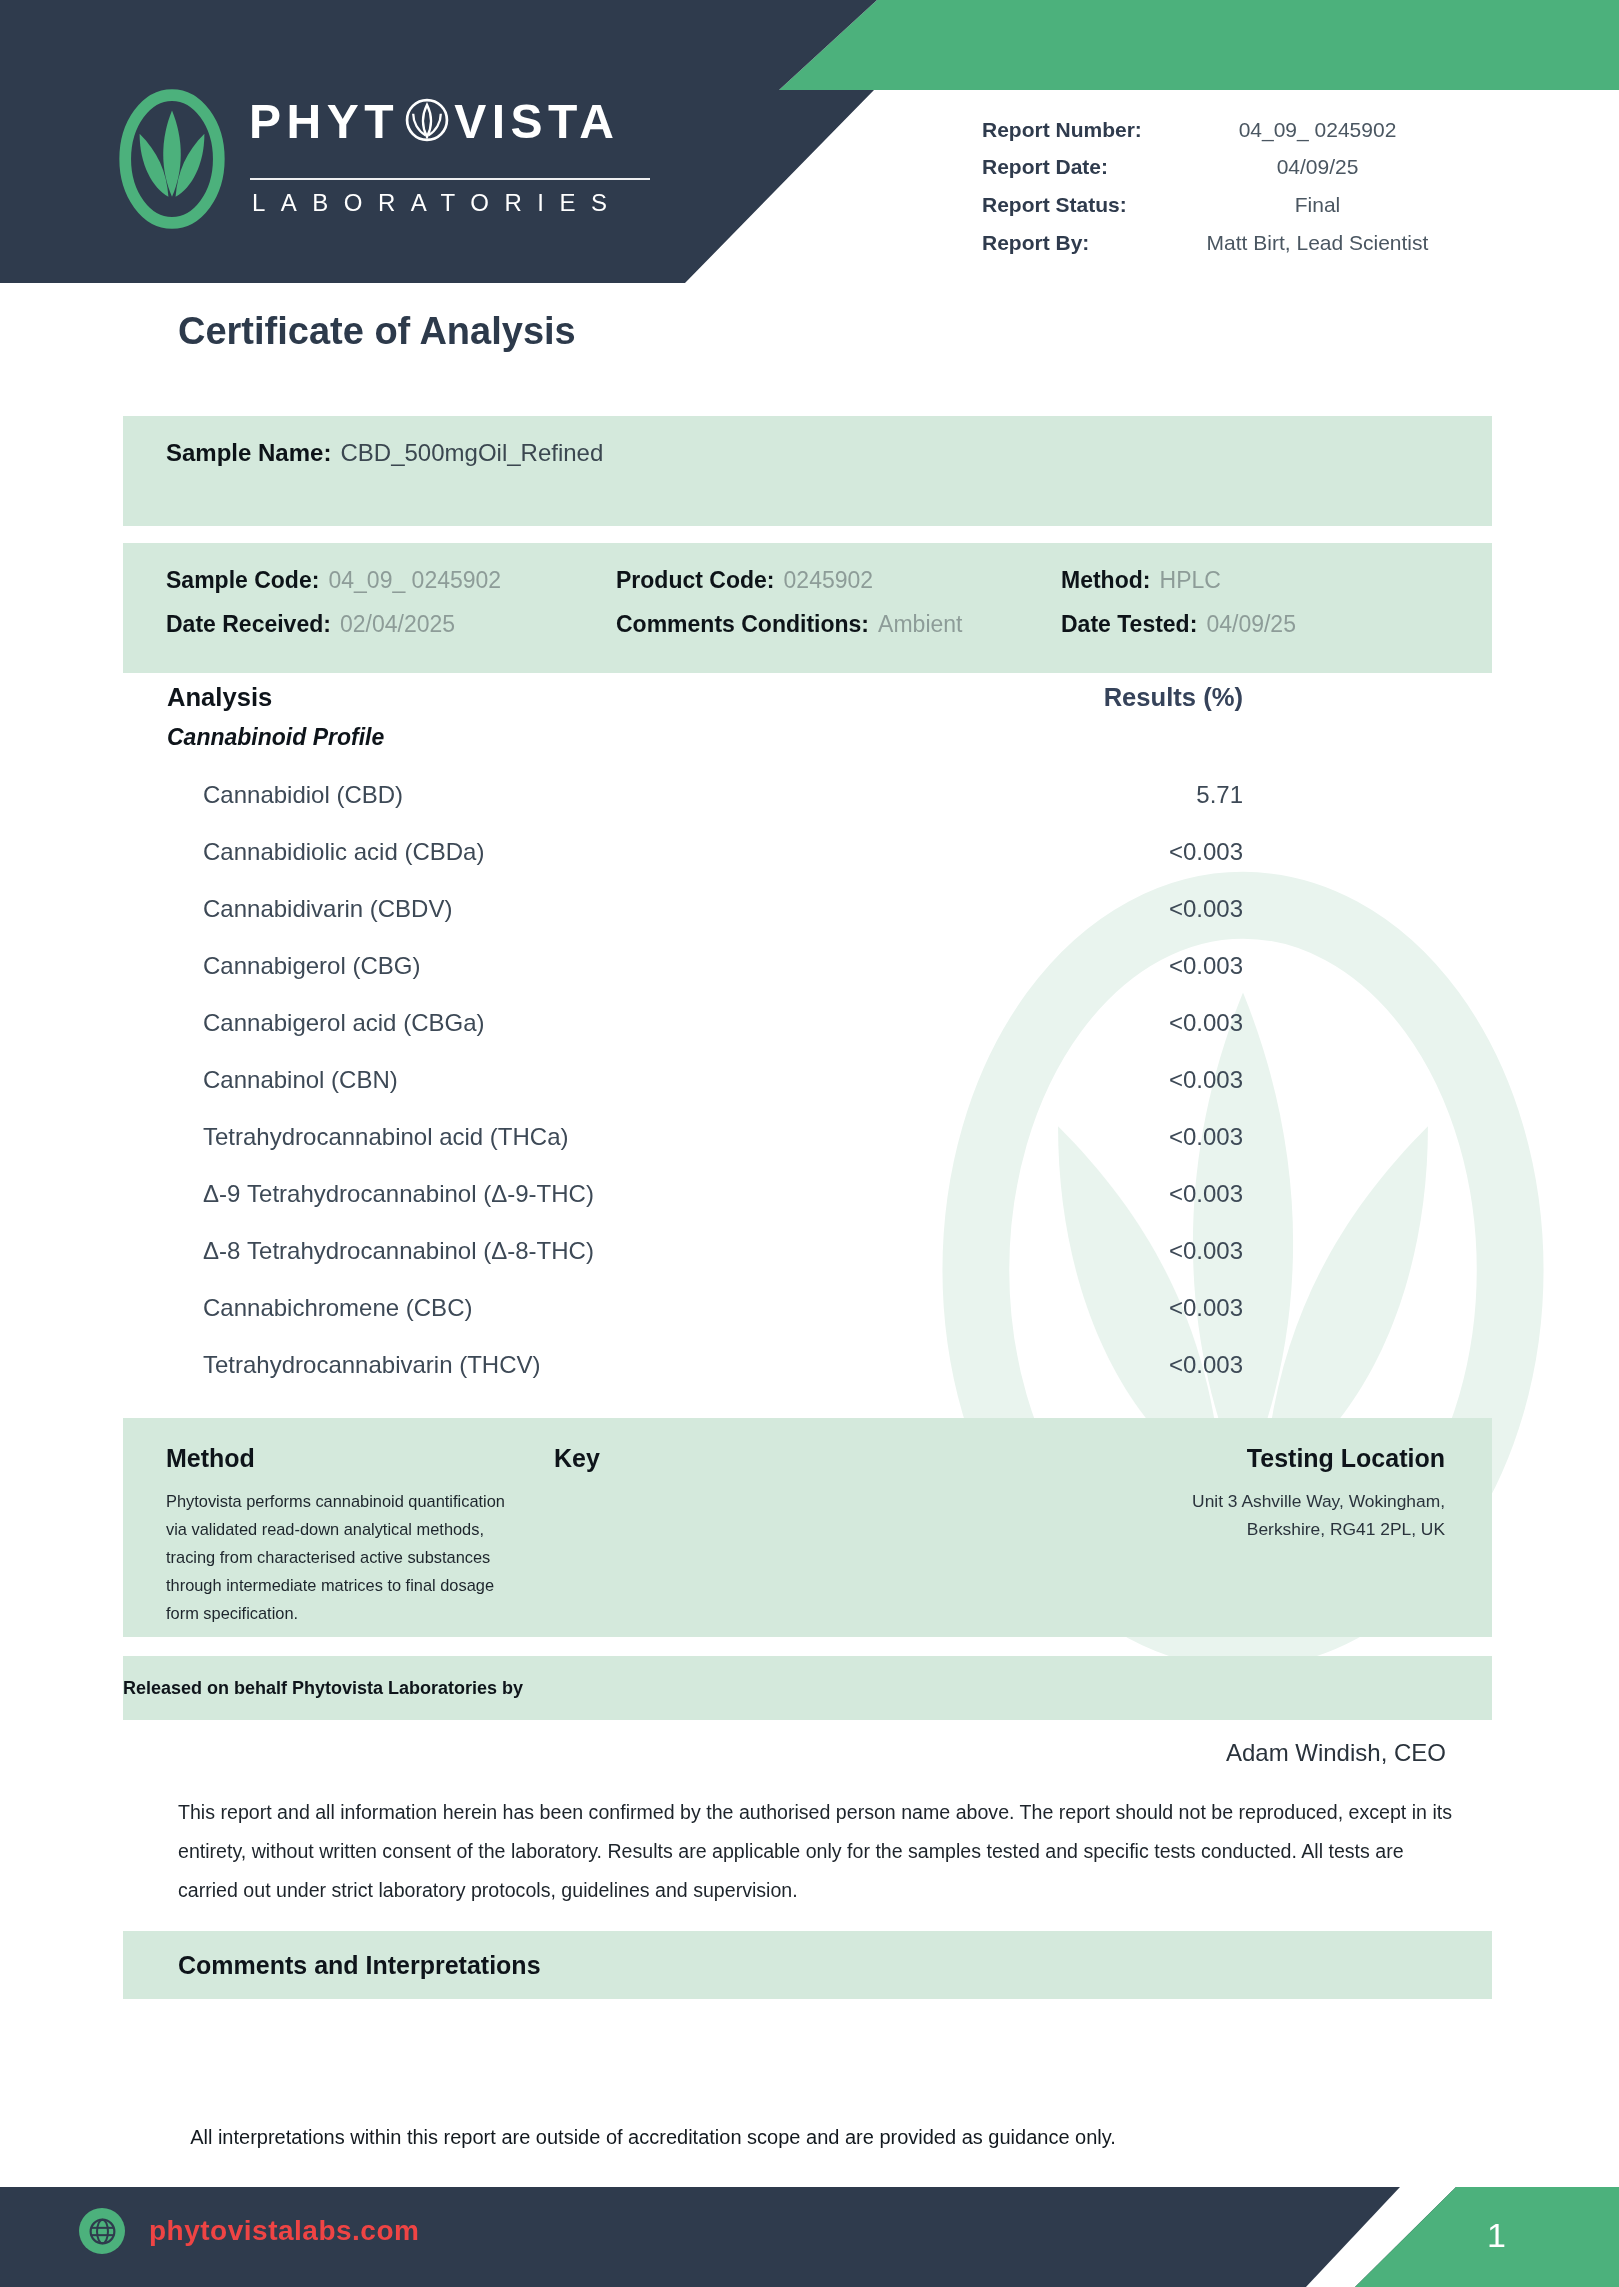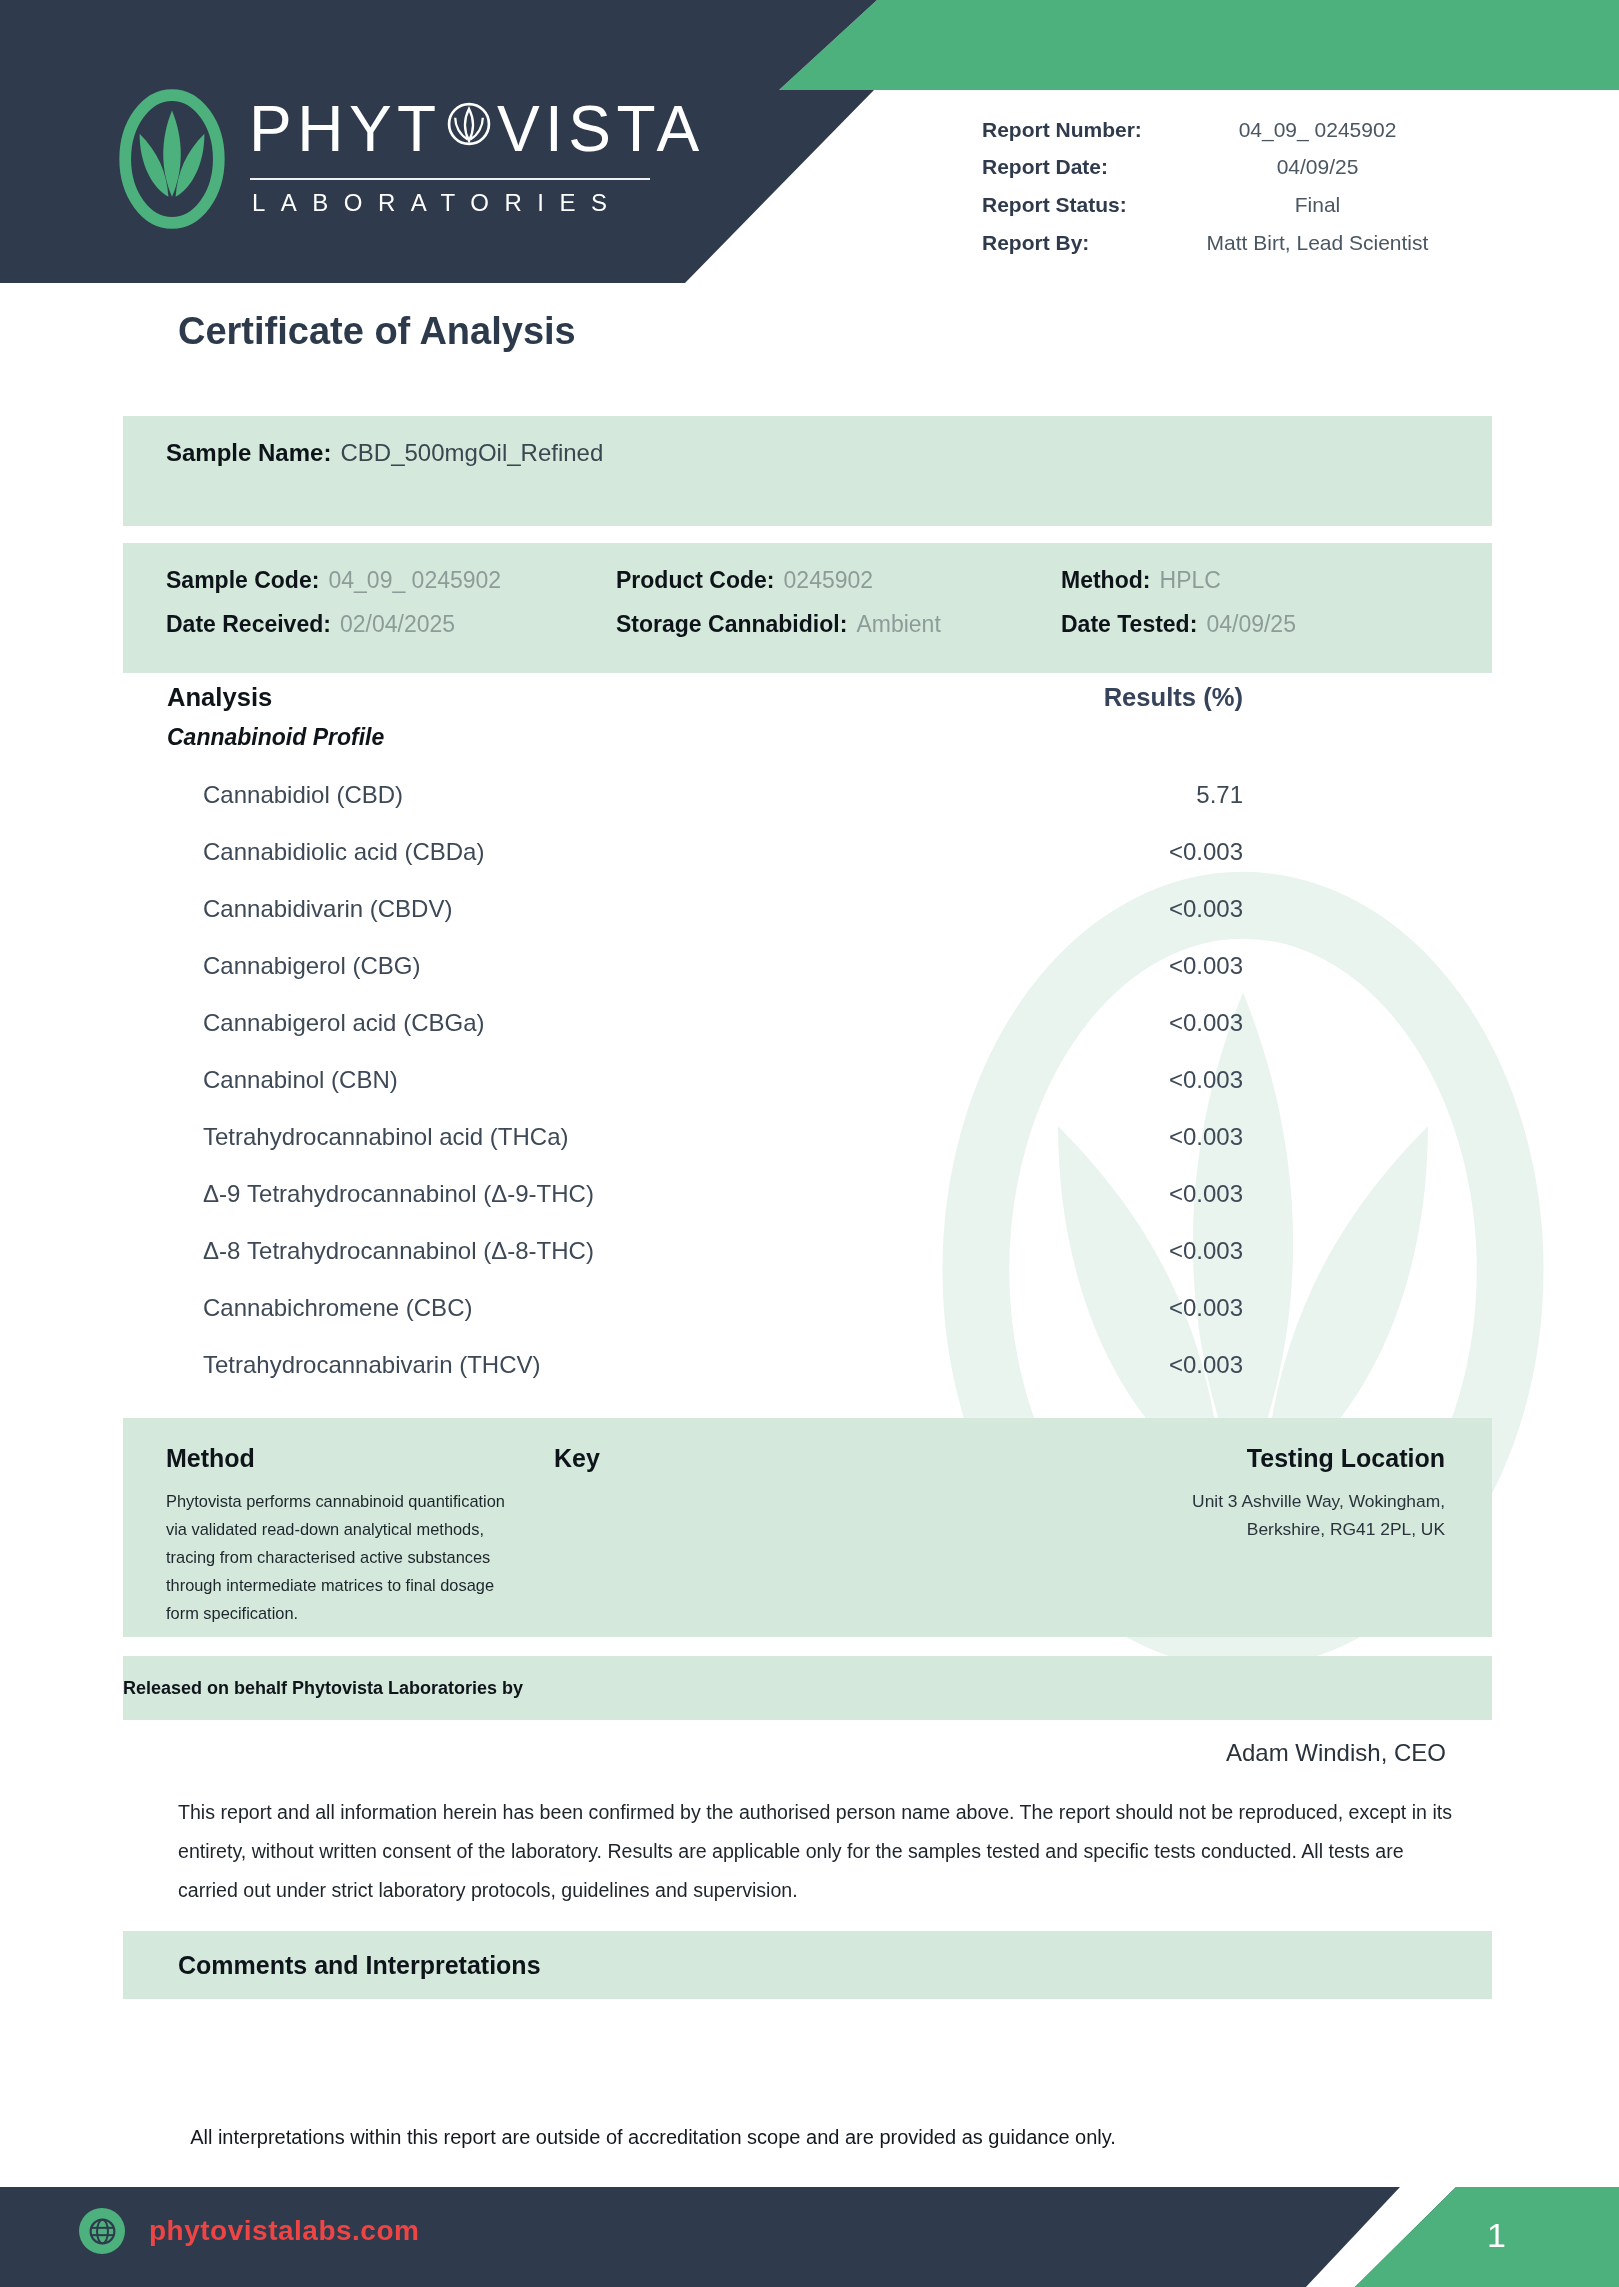--- a/index.html
+++ b/index.html
@@ -8,21 +8,21 @@
     font-family:"Liberation Sans", sans-serif;overflow:hidden;
   }
   
   .hdr-green{position:absolute;top:0;left:0;width:1619px;height:90px;background:#4cb17c;
     clip-path:polygon(877px 0px,1619px 0px,1619px 90px,779px 90px);}
   .hdr-navy{position:absolute;top:0;left:0;width:1619px;height:283px;background:#2f3b4d;
     clip-path:polygon(0px 0px,877px 0px,779px 90px,874px 90px,685px 283px,0px 283px);}
   .logo{position:absolute;top:87px;left:117px;width:548px;height:155px;}
   .logo-mark{position:absolute;top:0;left:0;}
   .brand-row{position:absolute;left:132px;top:7.3px;display:flex;align-items:center;color:#ffffff;}
-  .brand-txt{font-size:64px;font-weight:400;letter-spacing:5.5px;line-height:55px;margin-top:8px;}
+  .brand-txt{font-size:48px;font-weight:700;letter-spacing:5.5px;line-height:55px;}
   .brand-o{margin:0 4.6px;}
   .brand-rule{position:absolute;left:133px;top:91px;width:400px;height:1.8px;background:#ffffff;opacity:.92;}
   .brand-sub{position:absolute;left:135px;top:102px;color:#ffffff;font-size:24px;font-weight:300;letter-spacing:15.5px;white-space:nowrap;}
   .report-info{position:absolute;left:982px;top:117px;font-size:21px;}
   .ri-row{display:flex;margin-bottom:12px;height:25.6px;align-items:center;}
   .ri-label{width:187px;font-weight:bold;color:#2f3b4d;}
   .ri-value{width:297px;text-align:center;color:#4a5661;}
   
   .title{position:absolute;left:178px;top:309px;font-size:38px;line-height:44px;font-weight:bold;color:#2d3a4b;}
   .subtitle{position:absolute;left:178px;top:362px;font-size:23px;line-height:27.4px;font-weight:bold;color:#2d3a4b;}
@@ -159,21 +159,21 @@
         <span class="m-label">Method:</span>
         <span class="m-value">HPLC</span>
       </span>
     </div>
     <div class="m-row">
       <span class="m-col1">
         <span class="m-label">Date Received:</span>
         <span class="m-value">02/04/2025</span>
       </span>
       <span class="m-col2">
-        <span class="m-label">Storage Cannabidiol:</span>
+        <span class="m-label">Comments Conditions:</span>
         <span class="m-value">Ambient</span>
       </span>
       <span class="m-col3">
         <span class="m-label">Date Tested:</span>
         <span class="m-value">04/09/25</span>
       </span>
     </div>
   </div>
 
   <div class="tbl-head-left">Analysis</div>

